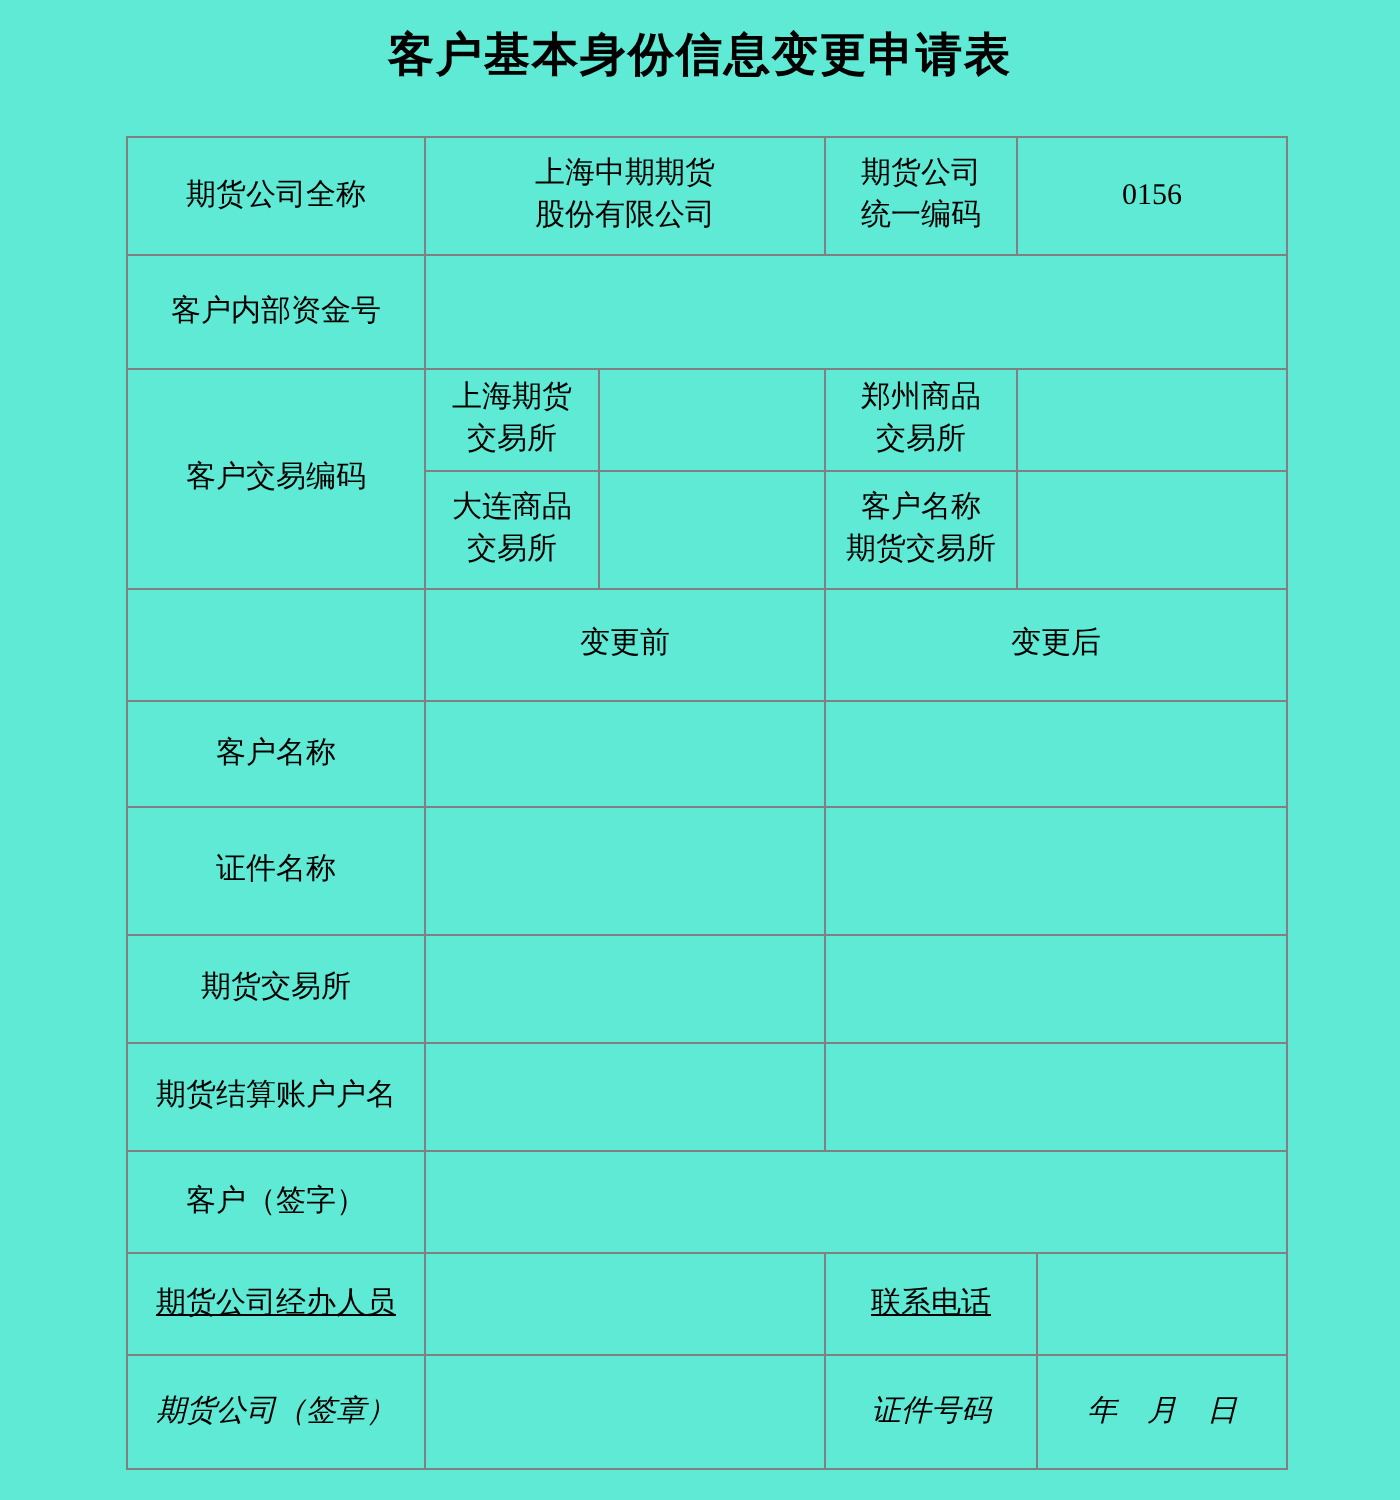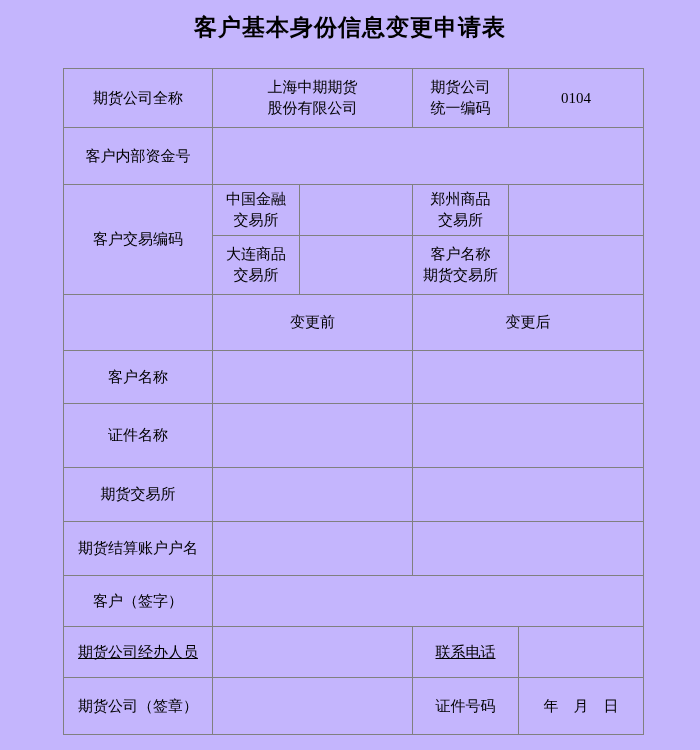--- a/index.html
+++ b/index.html
@@ -4,21 +4,21 @@
 <style>
   html, body {
     margin: 0;
     padding: 0;
     background: #ffffff;
   }
   .page {
     position: relative;
     width: 700px;
     height: 750px;
-    background: #c4b5fd;
+    background: #5eead4;
     color: #000000;
     font-family: "Liberation Serif", "DejaVu Serif", serif;
     overflow: hidden;
   }
   .doc-title {
     position: absolute;
     top: 12px;
     left: 0;
     width: 700px;
     margin: 0;
@@ -49,21 +49,21 @@
   tr.r2  { height: 57px; }
   tr.r3  { height: 51px; }
   tr.r4  { height: 59px; }
   tr.r5  { height: 56px; }
   tr.r6  { height: 53px; }
   tr.r7  { height: 64px; margin-top: 32px; }
   tr.r8  { height: 54px; }
   tr.r9  { height: 54px; }
   tr.r10 { height: 51px; }
   tr.r11 { height: 51px; text-decoration: underline; }
-  tr.r12 { height: 57px; }
+  tr.r12 { height: 57px; font-style: italic; }
 </style>
 </head>
 <body>
 
 <div class="page">
 
   <h1 class="doc-title">客户基本身份信息变更申请表</h1>
 
   <table class="form">
     <colgroup>
@@ -79,32 +79,32 @@
         <tr class="r1">
       <td>期货公司全称</td>
       <td colspan="2">
         <div>上海中期期货</div>
         <div>股份有限公司</div>
       </td>
       <td>
         <div>期货公司</div>
         <div>统一编码</div>
       </td>
-      <td colspan="2">0104</td>
+      <td colspan="2">0156</td>
     </tr>
 
     <tr class="r2">
       <td>客户内部资金号</td>
       <td colspan="5"></td>
     </tr>
 
     <tr class="r3">
       <td rowspan="2">客户交易编码</td>
       <td>
-        <div>中国金融</div>
+        <div>上海期货</div>
         <div>交易所</div>
       </td>
       <td></td>
       <td>
         <div>郑州商品</div>
         <div>交易所</div>
       </td>
       <td colspan="2"></td>
     </tr>
     <tr class="r4">

